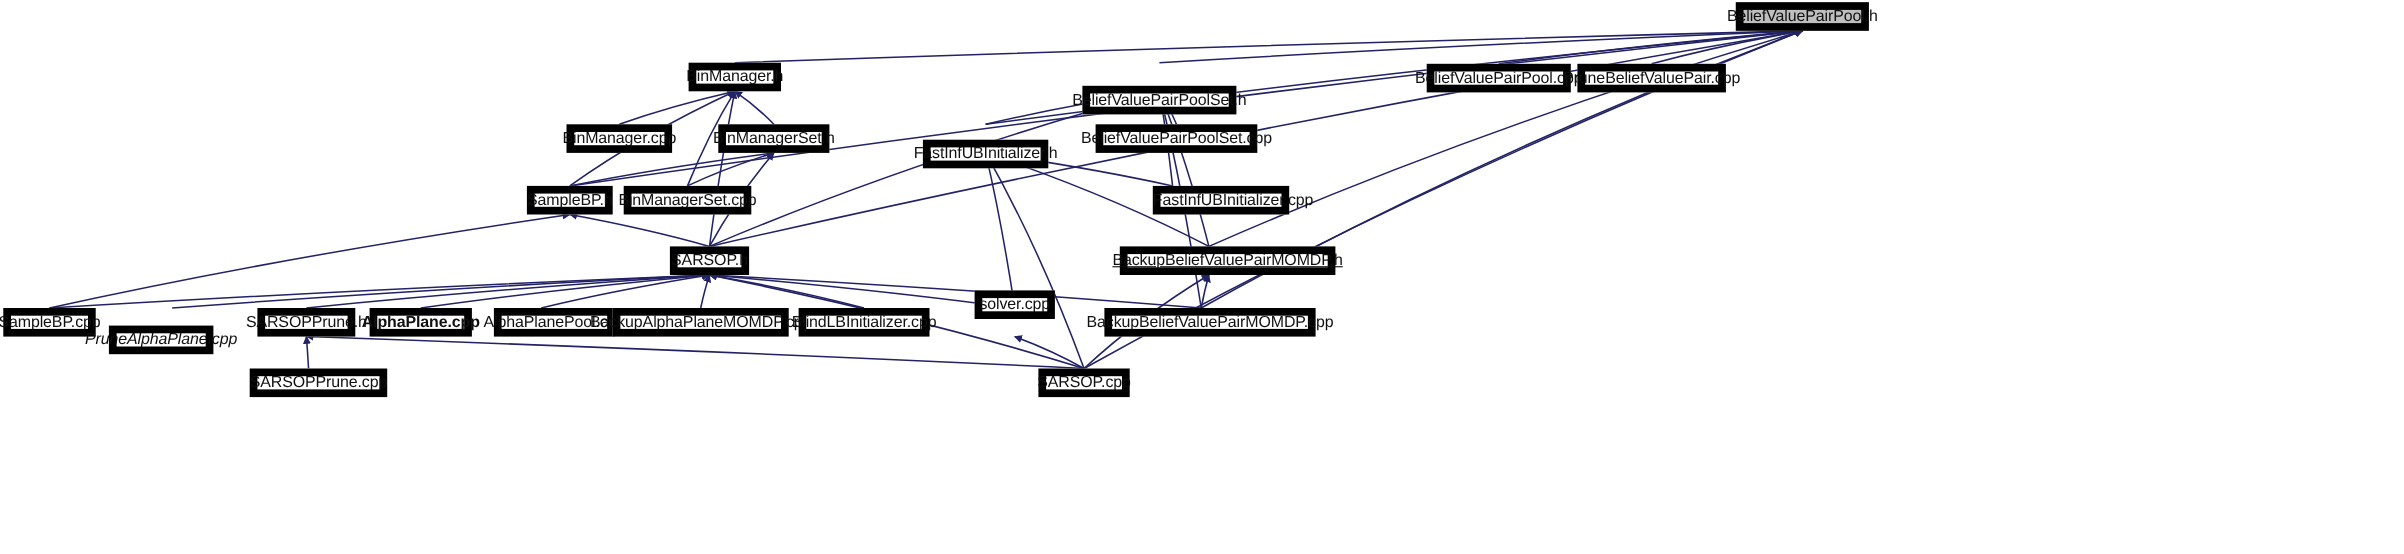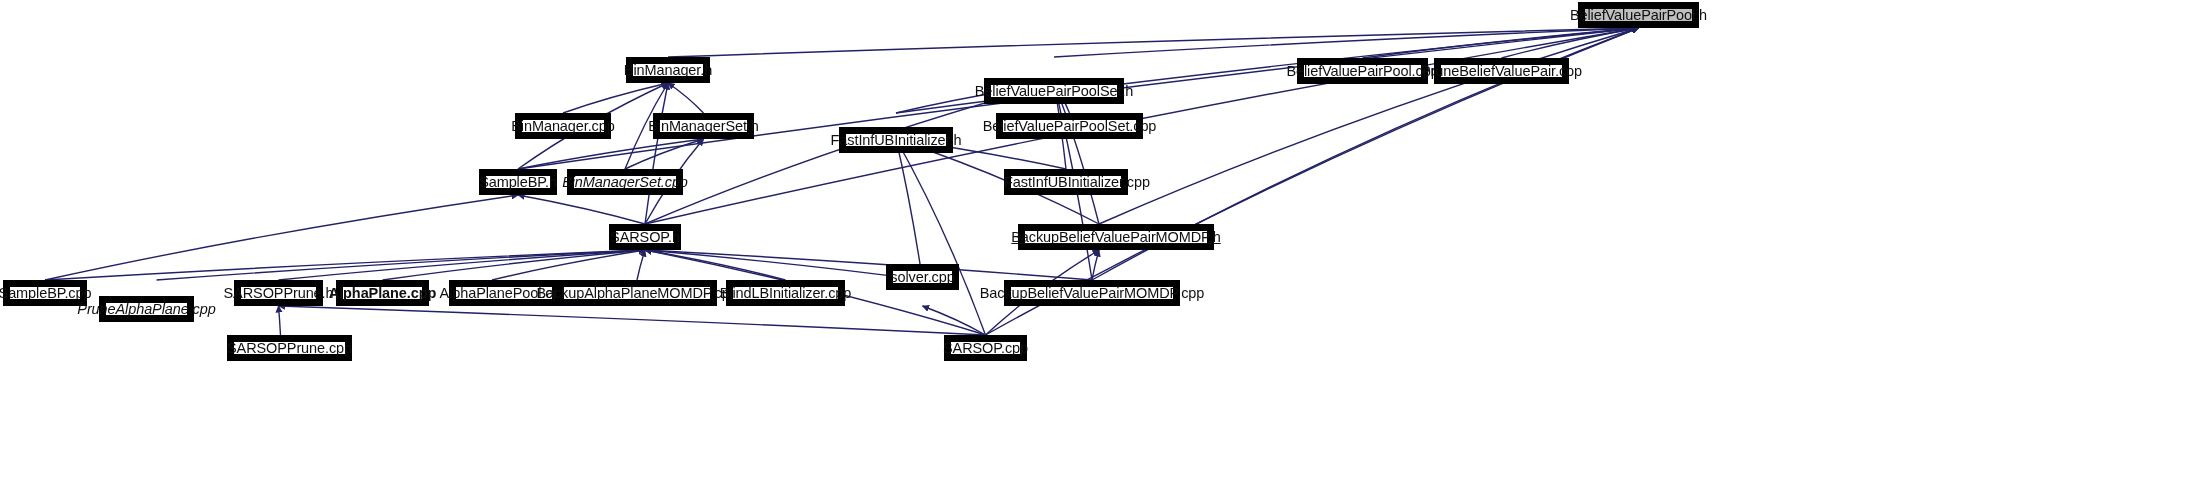--- a/index.html
+++ b/index.html
@@ -131,27 +131,27 @@
       </div>
       <div class="node" style="left: 653px; top: 113px; width: 101px;">
         <span class="node-label">BinManagerSet.h</span>
       </div>
       <div class="node" style="left: 839px; top: 113px; width: 114px; margin-top: 14px;">
         <span class="node-label">FastInfUBInitializer.h</span>
       </div>
       <div class="node" style="left: 996px; top: 113px; width: 147px;">
         <span class="node-label">BeliefValuePairPoolSet.cpp</span>
       </div>
-      <div class="node" style="left: 1004px; top: 169px; width: 124px; padding-left: 31px;">
+      <div class="node" style="left: 1048px; top: 169px; width: 124px; padding-left: 31px;">
         <span class="node-label">FastInfUBInitializer.cpp</span>
       </div>
       <div class="node" style="left: 479px; top: 169px; width: 78px;">
         <span class="node-label">SampleBP.h</span>
       </div>
-      <div class="node" style="left: 567px; top: 169px; width: 116px; font-style: italic;">
+      <div class="node" style="left: 567px; top: 169px; width: 116px;">
         <span class="node-label">BinManagerSet.cpp</span>
       </div>
       <div class="node" style="left: 609px; top: 224px; width: 72px;">
         <span class="node-label">SARSOP.h</span>
       </div>
       <div class="node" style="left: 1018px; top: 224px; width: 196px; text-decoration: underline;">
         <span class="node-label">BackupBeliefValuePairMOMDP.h</span>
       </div>
       <div class="node" style="left: 3px; top: 280px; width: 84px;">
         <span class="node-label">SampleBP.cpp</span>
@@ -170,21 +170,21 @@
       </div>
       <div class="node" style="left: 557px; top: 280px; width: 160px;">
         <span class="node-label">BackupAlphaPlaneMOMDP.cpp</span>
       </div>
       <div class="node" style="left: 726px; top: 280px; width: 119px;">
         <span class="node-label">BlindLBInitializer.cpp</span>
       </div>
       <div class="node" style="left: 886px; top: 264px; width: 73px;">
         <span class="node-label">solver.cpp</span>
       </div>
-      <div class="node" style="left: 1004px; top: 280px; width: 176px;">
+      <div class="node" style="left: 1004px; top: 280px; width: 192px;">
         <span class="node-label">BackupBeliefValuePairMOMDP.cpp</span>
       </div>
       <div class="node" style="left: 227px; top: 335px; width: 125px;">
         <span class="node-label">SARSOPPrune.cpp</span>
       </div>
       <div class="node" style="left: 944px; top: 335px; width: 83px;">
         <span class="node-label">SARSOP.cpp</span>
       </div>
     </div>
 </div>

